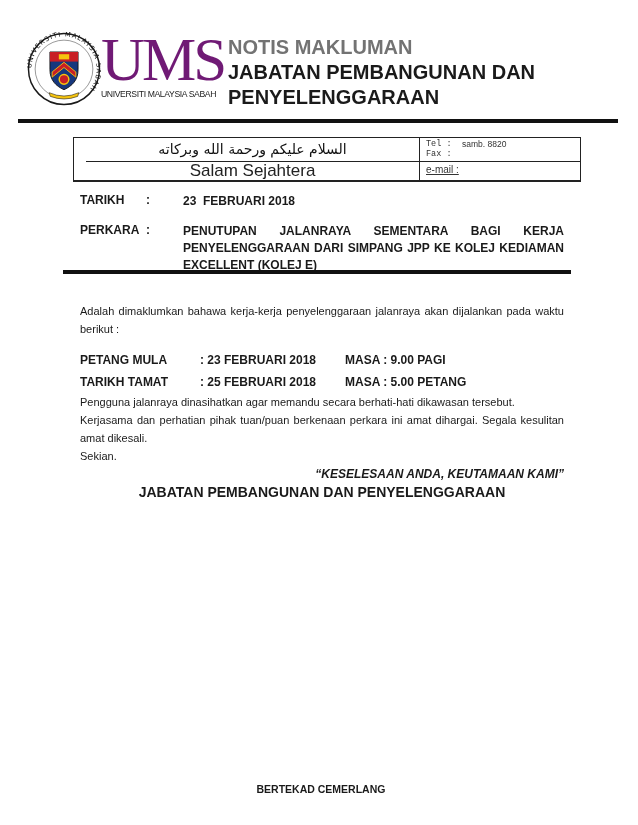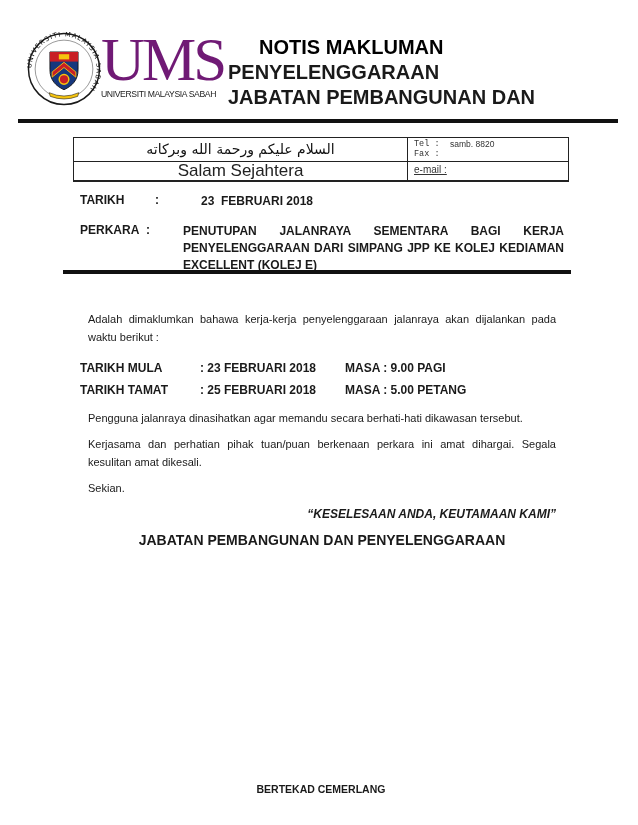--- a/index.html
+++ b/index.html
@@ -16,53 +16,53 @@
     letter-spacing:-3px; color:#701a75; white-space:nowrap;
   }
   .logotype-sub {
     font-size:9px; letter-spacing:-0.4px; white-space:nowrap; margin-top:3px;
     transform:scaleX(0.96); transform-origin:left; color:#222;
   }
   .header-titles {
     position:absolute; left:228px; top:35px;
     font-weight:bold; font-size:20px; line-height:25px; white-space:nowrap;
   }
-  .notice-type { color:#000000;margin-left:31px; }
+  .notice-type { color:#737373; }
   .rule-top { position:absolute; left:18px; top:119px; width:600px; height:4px; background:#111; }
   
   .contact-table {
     position:absolute; left:73px; top:137px; width:494px;
     border:1px solid #222; border-bottom-width:2px;
-    display:grid; grid-template-columns:334px 1fr;
+    display:grid; grid-template-columns:334px 1fr;padding-left:12px;
   }
   .ct-cell { box-sizing:border-box; }
   .ct-arabic {
     border-right:1px solid #222; border-bottom:1px solid #222;
     text-align:center; font-family:"DejaVu Sans", sans-serif;
     font-size:14px; line-height:23px; height:24px; color:#111;
   }
   .ct-tel {
     border-bottom:1px solid #222; padding:2px 6px;
     font-size:8.5px; line-height:9.5px; color:#333;
   }
   .ct-tel-row { display:flex; }
   .ct-tel-label { width:36px;font-family:Liberation Mono, monospace; }
   .ct-salam { border-right:1px solid #222; text-align:center; font-size:17px; line-height:18px; height:18px; color:#222; }
   .ct-email { padding:2px 6px; font-size:10px; color:#333;text-decoration:underline; }
   
   .meta { position:absolute; left:80px; top:193px; width:484px; font-weight:bold; font-size:12px; }
   .meta-row { display:grid; grid-template-columns:66px 37px 1fr; }
-  .meta-row.first { margin-bottom:13px;gap:9px; }
+  .meta-row.first { margin-bottom:13px; }
   .meta-value { line-height:17px; }
   .meta-subject { text-align:justify; }
   .pre { white-space:pre-wrap; }
   .rule-mid { position:absolute; left:63px; top:270px; width:508px; height:4px; background:#111; }
   
   .content { position:absolute; left:80px; top:302px; width:484px; font-size:11px; line-height:18px; }
-  .content p { margin:8px; }
+  .content p { margin:0; }
   .intro { text-align:justify; }
   .schedule { margin-top:11px; font-weight:bold; font-size:12px; }
   .schedule-row { display:grid; grid-template-columns:120px 145px 1fr; line-height:22px; }
   .advice { margin-top:12px; }
   .appreciation { margin-top:11px; text-align:justify; }
   .closing { margin-top:11px; }
   .slogan { margin-top:26px; text-align:right; font-weight:bold; font-style:italic; font-size:12px; }
   .signoff { margin-top:14px; text-align:center; font-weight:bold; font-size:14px; }
   .footer-motto {
     position:absolute; left:2px; top:783px; width:100%;
@@ -91,22 +91,22 @@
     <path d="M30 82 q20 9 40 0 l-1.5 5 q-18.5 7 -37 0 z" fill="#f6c40e" stroke="#222" stroke-width="0.8"></path>
   </svg>
 
   <div class="logotype">
     <div class="logotype-acronym">UMS</div>
     <div class="logotype-sub">UNIVERSITI MALAYSIA SABAH</div>
   </div>
 
   <div class="header-titles">
     <div class="notice-type">NOTIS MAKLUMAN</div>
+    <div>JABATAN PEMBANGUNAN DAN</div>
     <div>PENYELENGGARAAN</div>
-    <div>JABATAN PEMBANGUNAN DAN</div>
   </div>
 
   <div class="rule-top"></div>
 
   <div class="contact-table">
     <div class="ct-cell ct-arabic" dir="rtl">السلام عليكم ورحمة الله وبركاته</div>
     <div class="ct-cell ct-tel">
       <div class="ct-tel-row">
         <span class="ct-tel-label">Tel :</span>
         <span>samb. 8820</span>
@@ -132,21 +132,21 @@
     </div>
   </div>
 
   <div class="rule-mid"></div>
 
   <div class="content">
     <p class="intro">Adalah dimaklumkan bahawa kerja-kerja penyelenggaraan jalanraya akan dijalankan pada waktu berikut :</p>
 
     <div class="schedule">
       <div class="schedule-row">
-        <span>TARIKH MULA</span>
+        <span>PETANG MULA</span>
         <span>: 23 FEBRUARI 2018</span>
         <span>MASA : 9.00 PAGI</span>
       </div>
       <div class="schedule-row">
         <span>TARIKH TAMAT</span>
         <span>: 25 FEBRUARI 2018</span>
         <span>MASA : 5.00 PETANG</span>
       </div>
     </div>
 

